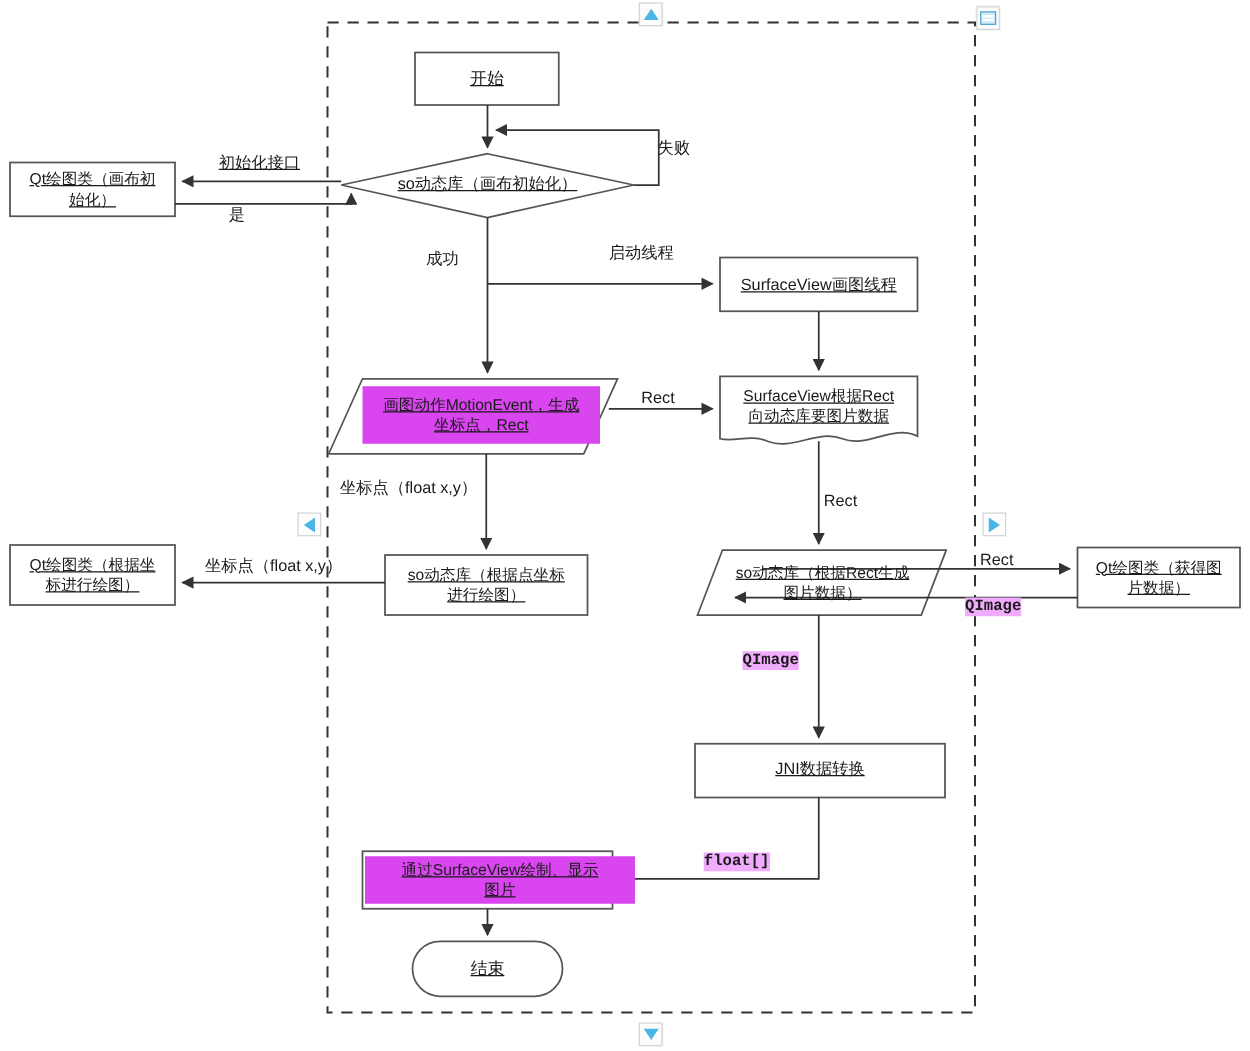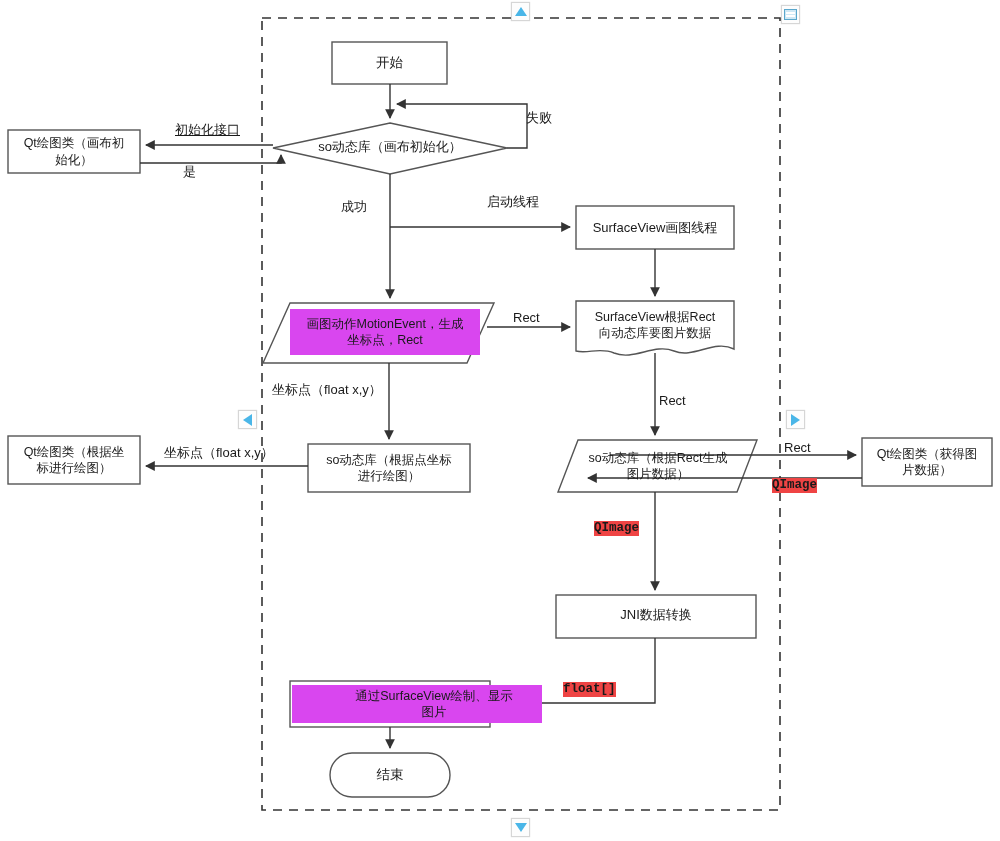--- a/index.html
+++ b/index.html
@@ -28,34 +28,35 @@
     position: absolute;
     display: flex;
     align-items: center;
     justify-content: center;
     text-align: center;
     color: #1a1a1a;
     font-size: 13.5px;
     line-height: 1.32;
     white-space: pre-line;
     pointer-events: none;
+    text-decoration: underline;
   }
   .edge-label {
     position: absolute;
     color: #1a1a1a;
     font-size: 13px;
     line-height: 1.2;
     white-space: nowrap;
     text-align: center;
   }
   .edge-label.mono {
     font-family: "Liberation Mono", "DejaVu Sans Mono", monospace;
     font-weight: bold;
     font-size: 12.5px;
-    background: #ef4444;
+    background: #f0abfc;
   }
   .scroll-btn {
     position: absolute;
     width: 19px;
     height: 19px;
     background: #fdfdfd;
     border: 1px solid #d6d6d6;
     box-shadow: 0 0 1px rgba(0,0,0,0.18);
     box-sizing: border-box;
     display: flex;
@@ -204,21 +205,21 @@
 标进行绘图）</div>
 
   <div class="node-label" style="left:572px; top:444px; width:172px; height:44px; font-size:12.5px;">so动态库（根据Rect生成
 图片数据）</div>
 
   <div class="node-label" style="left:864px; top:438px; width:126px; height:48px; font-size:12.5px;">Qt绘图类（获得图
 片数据）</div>
 
   <div class="node-label" style="left:556px; top:595px; width:200px; height:39px; font-size:13px;">JNI数据转换</div>
 
-  <div class="node-label hl" style="left:292px; top:685px; width:216px; height:38px; font-size:12.5px;padding-left:34px;">通过SurfaceView绘制、显示
+  <div class="node-label hl" style="left:292px; top:685px; width:216px; height:38px; font-size:12.5px;">通过SurfaceView绘制、显示
 图片</div>
 
   <div class="node-label" style="left:330px; top:753px; width:120px; height:44px;">结束</div>
 
   <div class="edge-label" style="left:175px; top:122px;text-decoration:underline;">初始化接口</div>
 
   <div class="edge-label" style="left:183px; top:164px;">是</div>
 
   <div class="edge-label" style="left:526px; top:110px;">失败</div>
 

